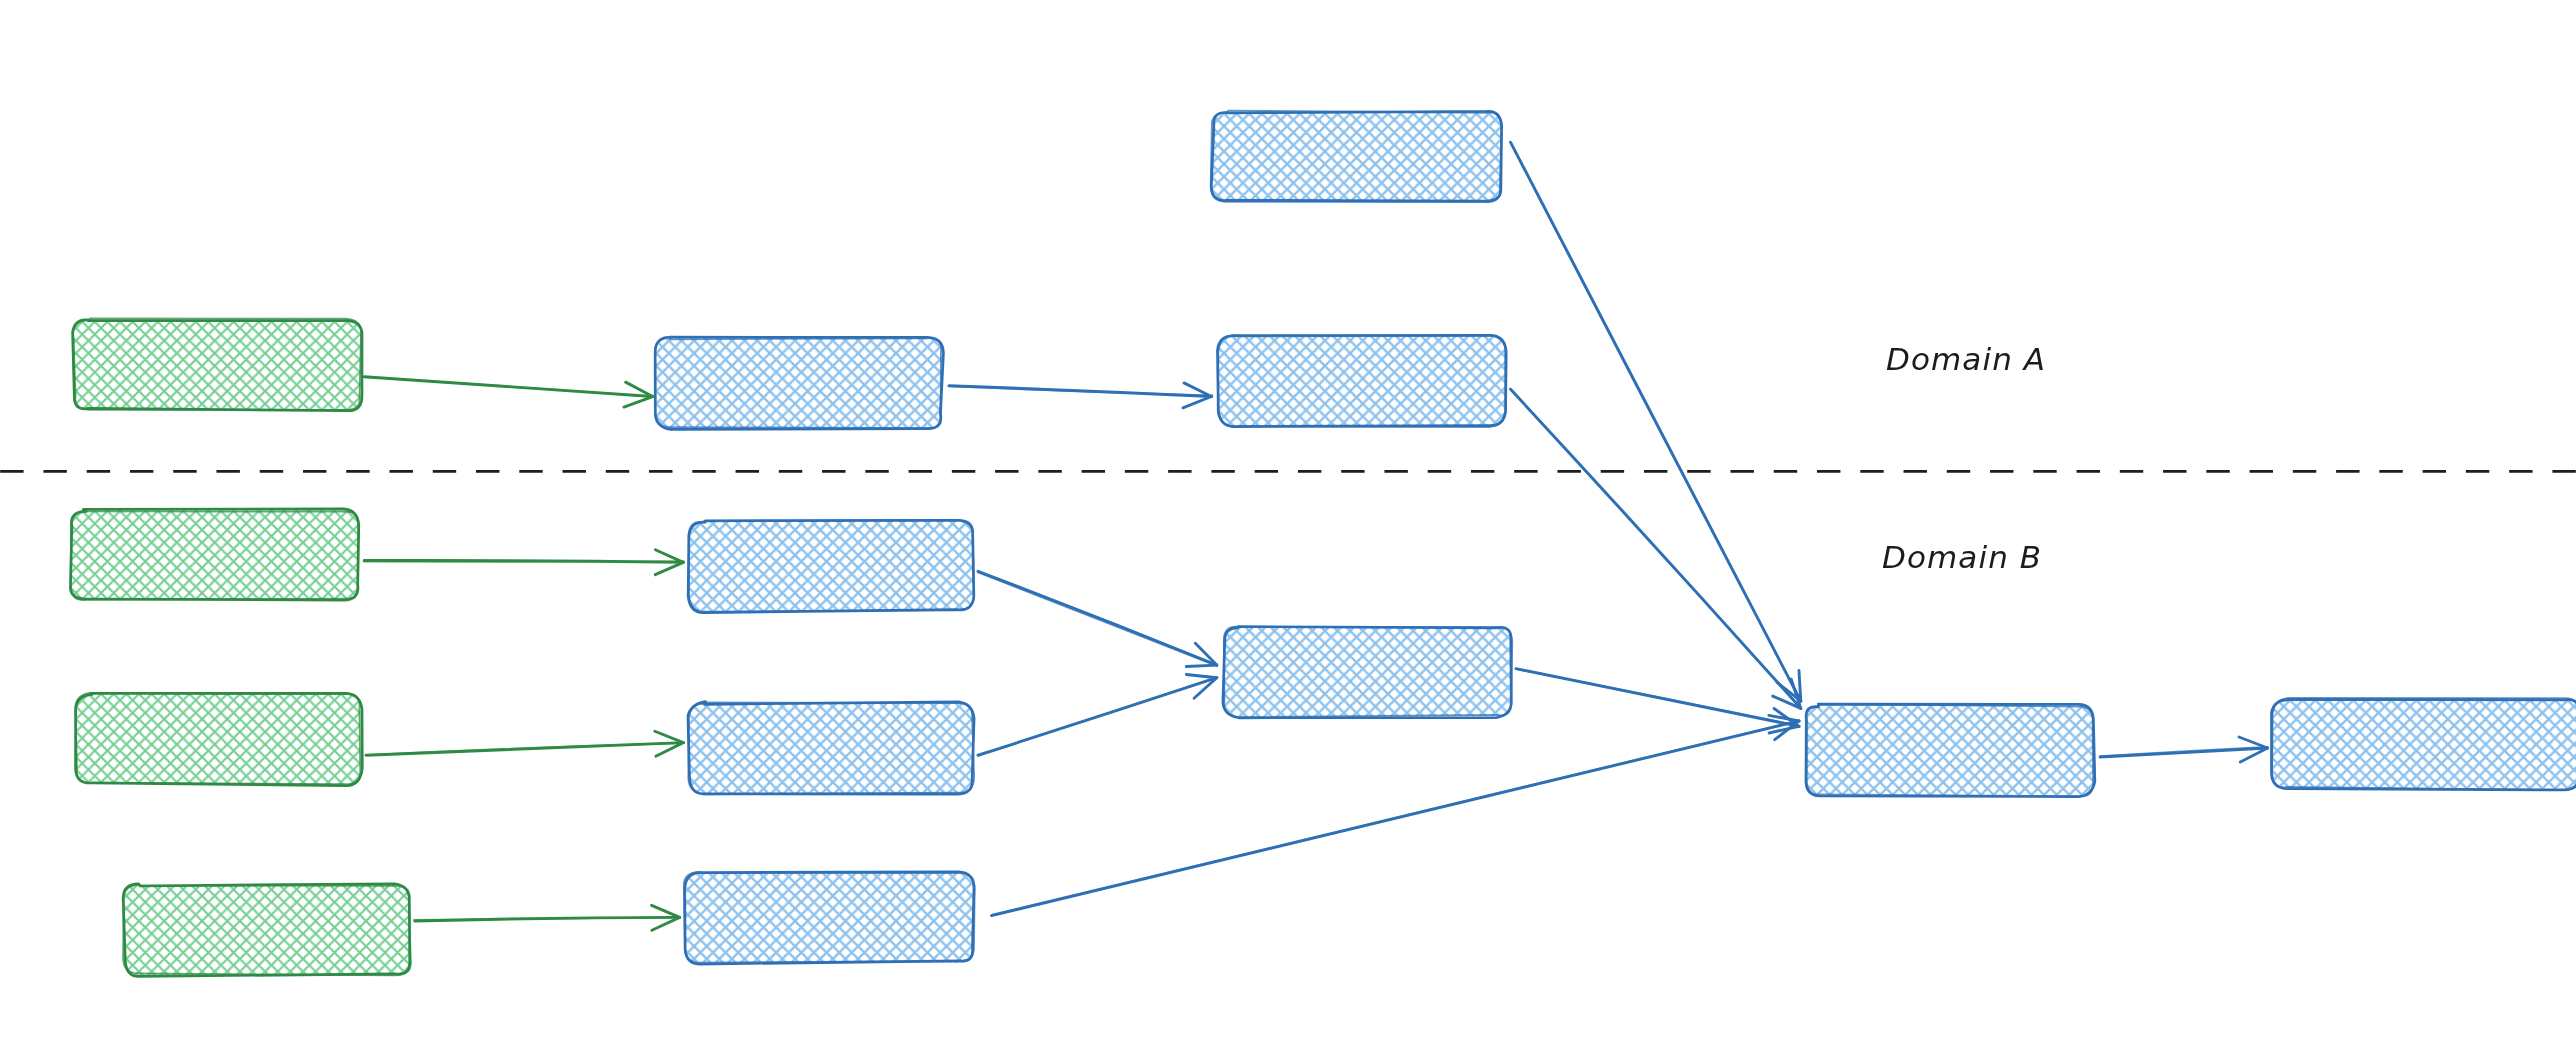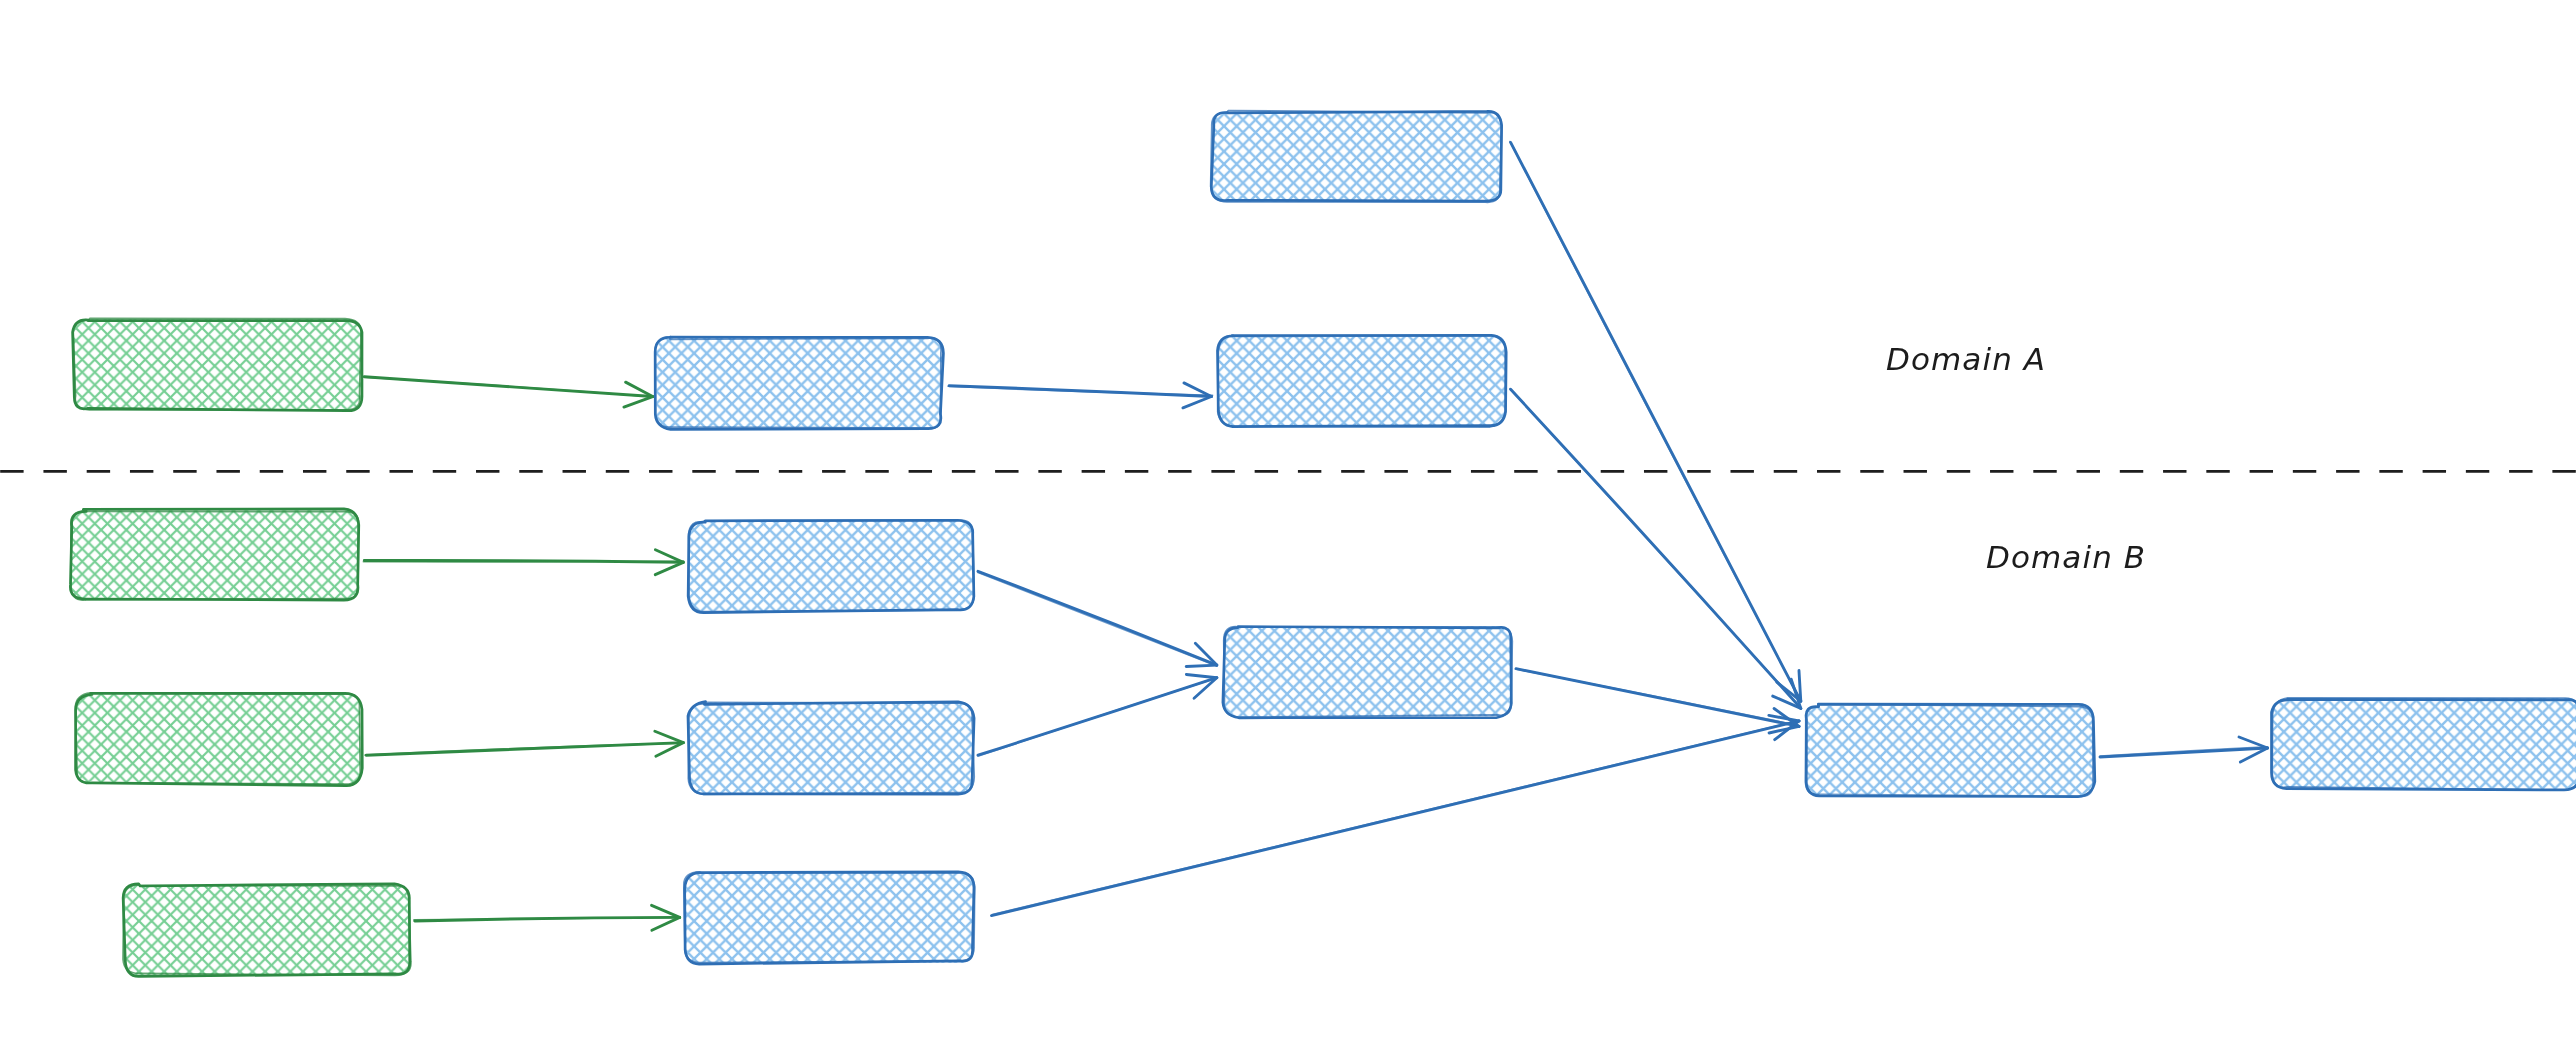--- a/index.html
+++ b/index.html
@@ -184,17 +184,17 @@
           <path d="M 2537.4751547819355 774.5450655943458 L 2845.594445706063 774.6489481932712 Q 2861.9453833588145 774.3241992002 2860.6598525049444 791.8212581765937 L 2863.005094958658 859.1102293500259 Q 2862.8184132111346 876.0507860673828 2844.3256187916386 876.767249263994 L 2537.899397850828 873.2356557846235 Q 2521.6862082473403 876.2211526884796 2521.0575189594447 858.1831614618111 L 2521.4998675829265 792.7727208630986 Q 2522.923006059007 776.5426418320009 2537.4700504308894 774.5525096899609 Z" fill="none" stroke="#2f6fb5" stroke-width="2" stroke-linecap="round" stroke-linejoin="round" opacity="0.75"></path>
         </g>
       </g>
     <g id="divider-group">
         <line x1="0" y1="523" x2="2858" y2="523" stroke="#1e1e1e" stroke-width="3" stroke-dasharray="26 22"></line>
       </g>
   </svg>
 
   <div id="labels-group">
       <div class="domain-label" style="left: 1886px; top: 341px;">Domain A</div>
-      <div class="domain-label" style="left: 1986px; top: 539px;">Domain B</div>
+      <div class="domain-label" style="left: 1882px; top: 539px;">Domain B</div>
     </div>
 
 </div>
 
 
 </body></html>

